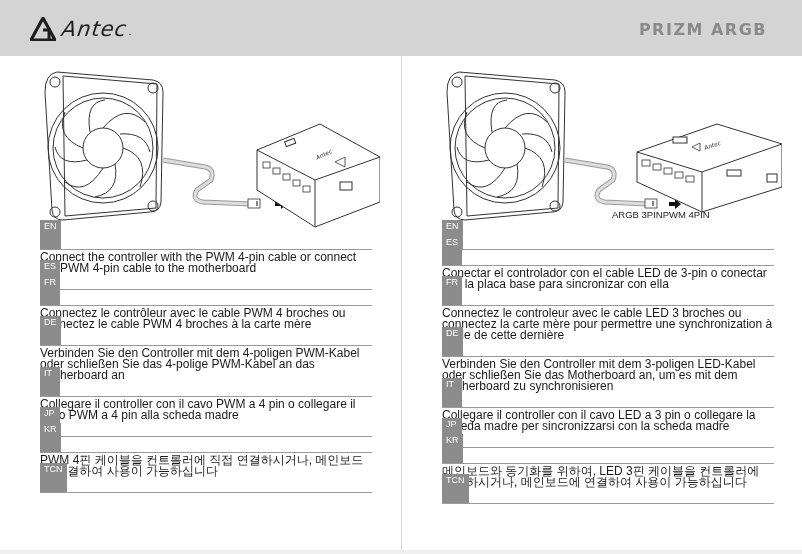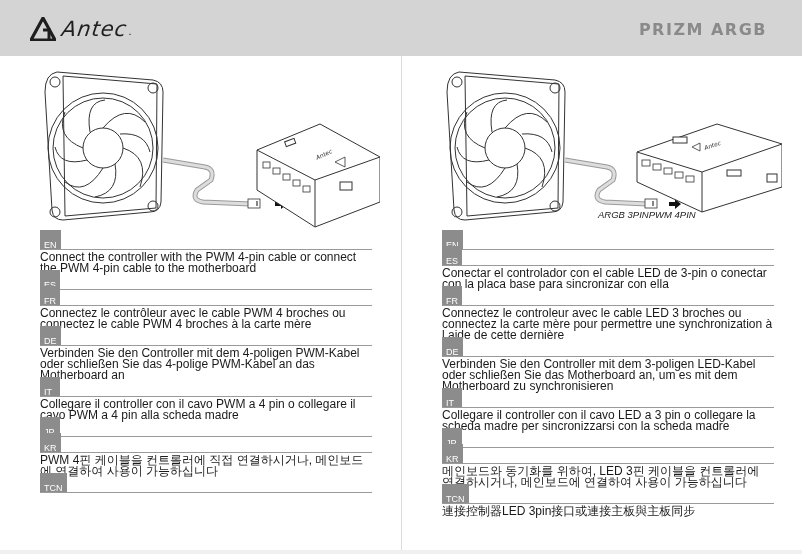--- a/index.html
+++ b/index.html
@@ -19,21 +19,21 @@
   .panel { position: absolute; top: 56px; width: 400px; height: 494px; }
   .panel.left { left: 0; }
   .panel.right { left: 402px; }
 
   .illus { position: absolute; left: 35px; top: 6px; width: 345px; height: 170px; }
   .conn-label { position: absolute; font-size: 9.5px; color: #222; }
 
   .langs { position: absolute; left: 40px; top: 180px; width: 332px; }
   .lang-block { margin-bottom: 2px; }
   .lang-head { display: flex; align-items: flex-end; border-bottom: 1px solid #9a9a9a; height: 14px; }
-  .lang-tag { background: #8c8c8c; color: #fff; font-size: 9px; padding: 9px 4px; height: 19px; line-height: 13px; min-width: 20px; }
+  .lang-tag { background: #8c8c8c; color: #fff; font-size: 9px; padding: 0 4px; height: 29px; line-height: 13px; min-width: 20px; }
   .lang-text { font-size: 12px; line-height: 11px; color: #1a1a1a; padding-top: 2px; min-height: 24px; }
   .lang-text.single { min-height: 14px; }
 </style>
 </head>
 <body>
 
 <div class="header">
   <div class="logo">
     <svg width="26" height="24" viewBox="0 0 26 24">
       <path d="M13 1 L25 23 L1 23 Z" fill="none" stroke="#1e1e1e" stroke-width="3.2" stroke-linejoin="miter"></path>
@@ -181,21 +181,21 @@
     <g fill="none" stroke="#333" stroke-width="0.8">
       <rect x="205" y="98" width="8" height="6"></rect>
       <rect x="216" y="102" width="8" height="6"></rect>
       <rect x="227" y="106" width="8" height="6"></rect>
       <rect x="238" y="110" width="8" height="6"></rect>
       <rect x="249" y="114" width="8" height="6"></rect>
       <path d="M255 85 L263 81 L263 89 Z"></path>
     </g>
     <text x="268" y="88" font-size="6" fill="#333" transform="rotate(-18 268 88)" font-family="DejaVu Sans, sans-serif" font-style="italic">Antec</text>
   </svg>
-  <div class="conn-label" style="left:196px; top:153px;font-style:italic;">ARGB 3PINPWM 4PIN</div>
+  <div class="conn-label" style="left:210px; top:153px;">ARGB 3PINPWM 4PIN</div>
 
   <div class="langs">
     <div class="lang-block">
       <div class="lang-head">
           <span class="lang-tag">EN</span>
         </div>
     </div>
     <div class="lang-block">
       <div class="lang-head">
           <span class="lang-tag">ES</span>
@@ -228,18 +228,17 @@
     <div class="lang-block">
       <div class="lang-head">
           <span class="lang-tag">KR</span>
         </div>
       <div class="lang-text">메인보드와 동기화를 위하여, LED 3핀 케이블을 컨트롤러에 연결하시거나, 메인보드에 연결하여 사용이 가능하십니다</div>
     </div>
     <div class="lang-block">
       <div class="lang-head">
           <span class="lang-tag">TCN</span>
         </div>
-      <div class="lang-text single">連接控制器LED 3pin接口或連接主板與主板同步</div>
     </div>
   </div>
 </div>
 
 <div class="footer-strip"></div>
 
 </body></html>

